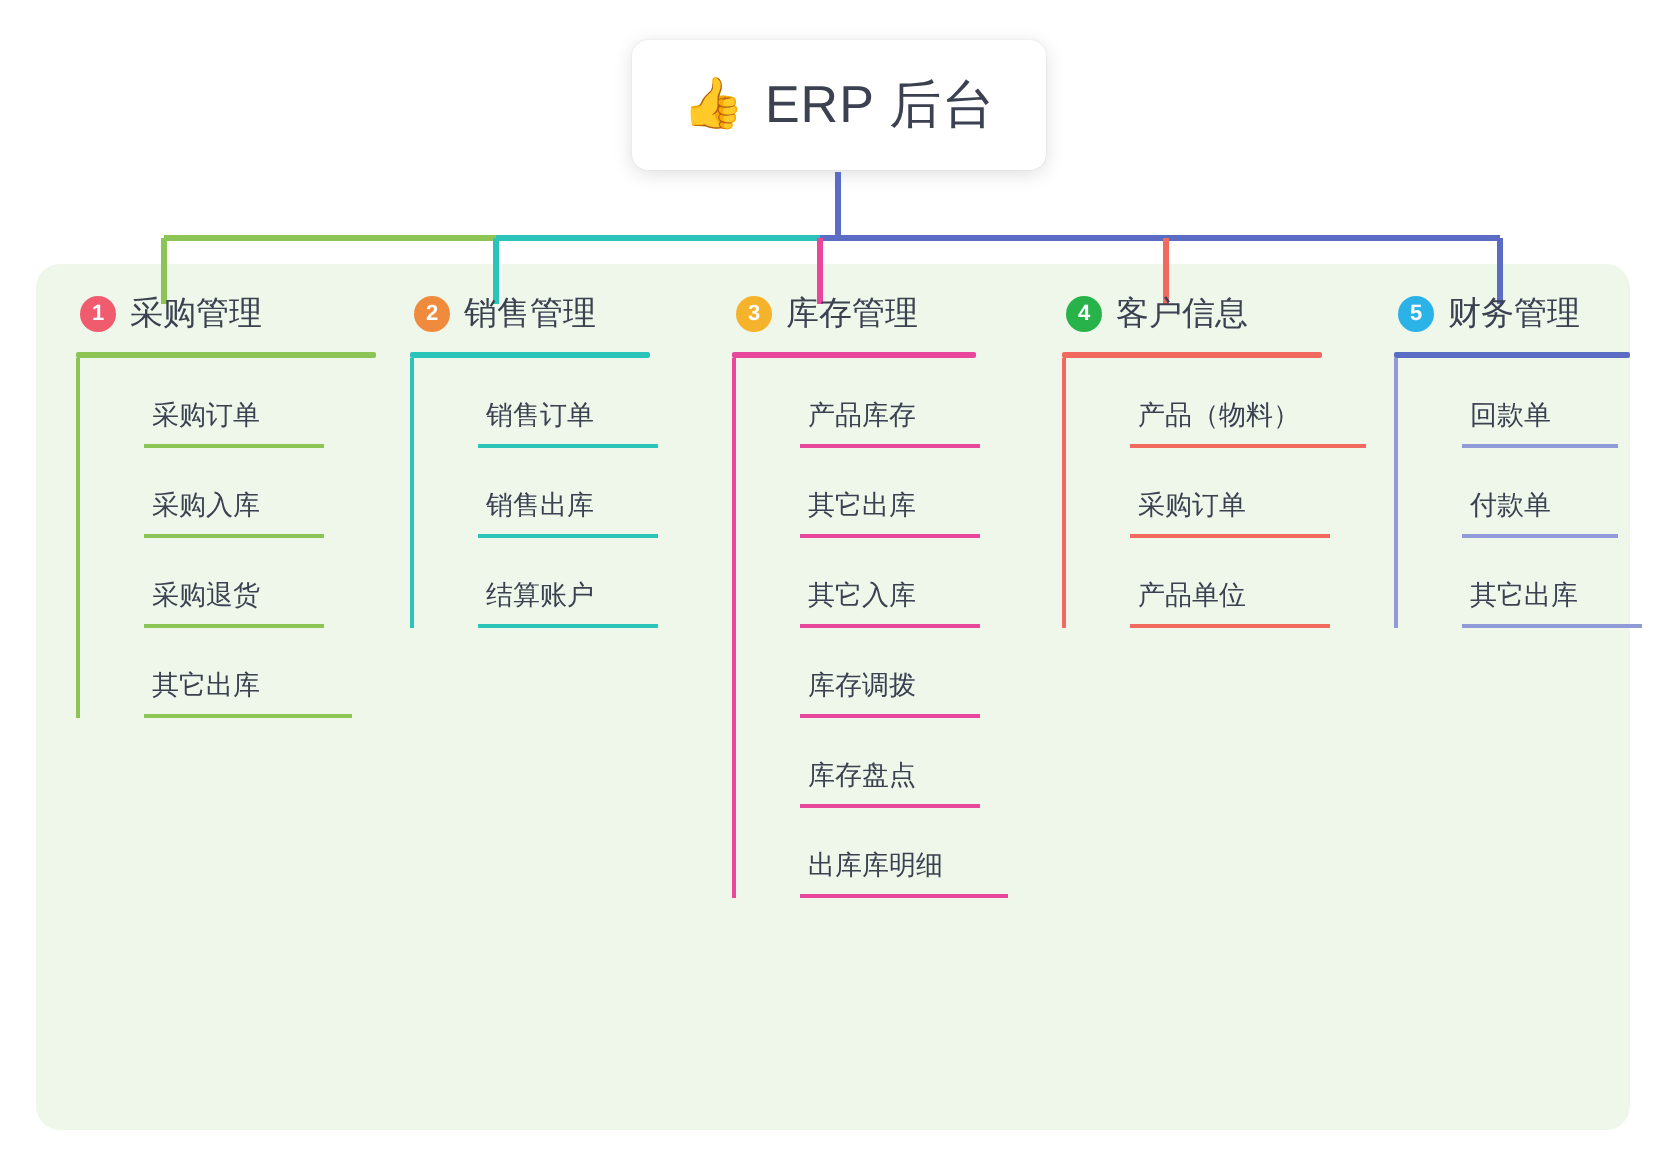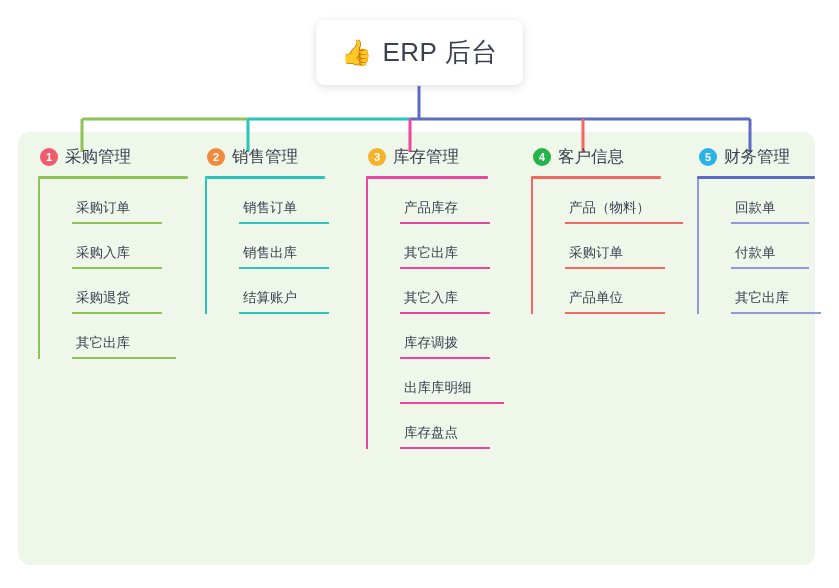--- a/index.html
+++ b/index.html
@@ -228,27 +228,27 @@
           </div>
           <div class="item">
             <span class="item-label">其它入库</span>
             <div class="item-underline" style="background: rgb(232, 71, 156); width: 90px;"></div>
           </div>
           <div class="item">
             <span class="item-label">库存调拨</span>
             <div class="item-underline" style="background: rgb(232, 71, 156); width: 90px;"></div>
           </div>
           <div class="item">
+            <span class="item-label">库存盘点</span>
+            <div class="item-underline" style="background: rgb(232, 71, 156); width: 90px;"></div>
+          </div>
+          <div class="item">
             <span class="item-label">出库库明细</span>
             <div class="item-underline" style="background: rgb(232, 71, 156); width: 104px;"></div>
           </div>
-          <div class="item">
-            <span class="item-label">库存盘点</span>
-            <div class="item-underline" style="background: rgb(232, 71, 156); width: 90px;"></div>
-          </div>
         </div>
       </div>
       <div class="column" style="left: 531px; width: 130px;">
         <div class="col-head">
           <span class="badge" style="background: rgb(39, 179, 74);">4</span>
           <span class="col-title">客户信息</span>
         </div>
         <div class="col-rule" style="background: rgb(242, 105, 95); width: 130px;"></div>
         <div class="items">
           <div class="item-stem" style="background: rgb(242, 105, 95);"></div>

